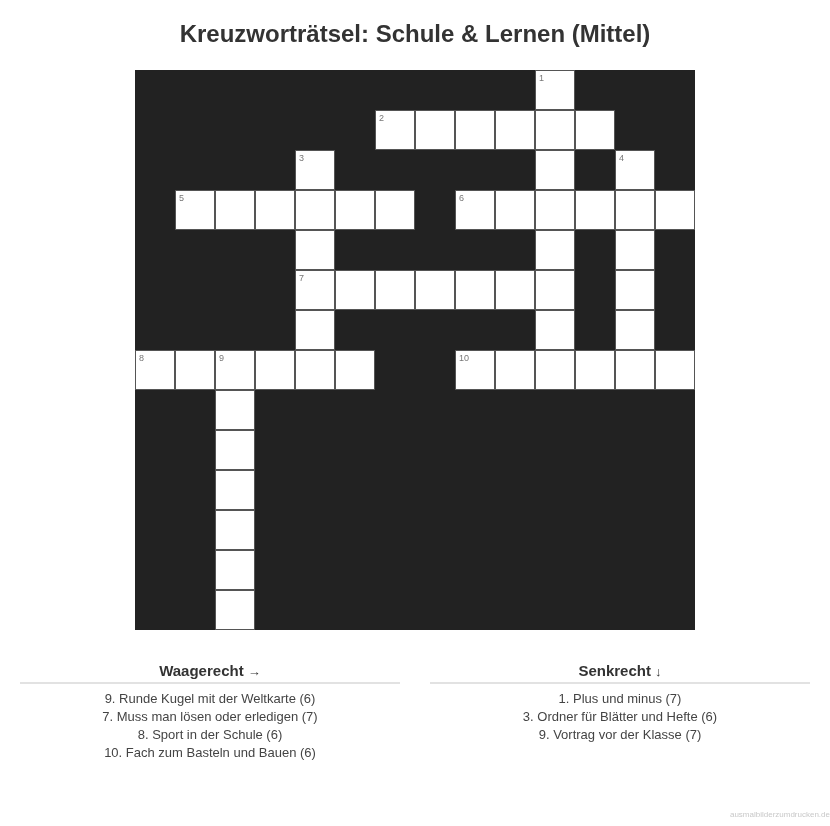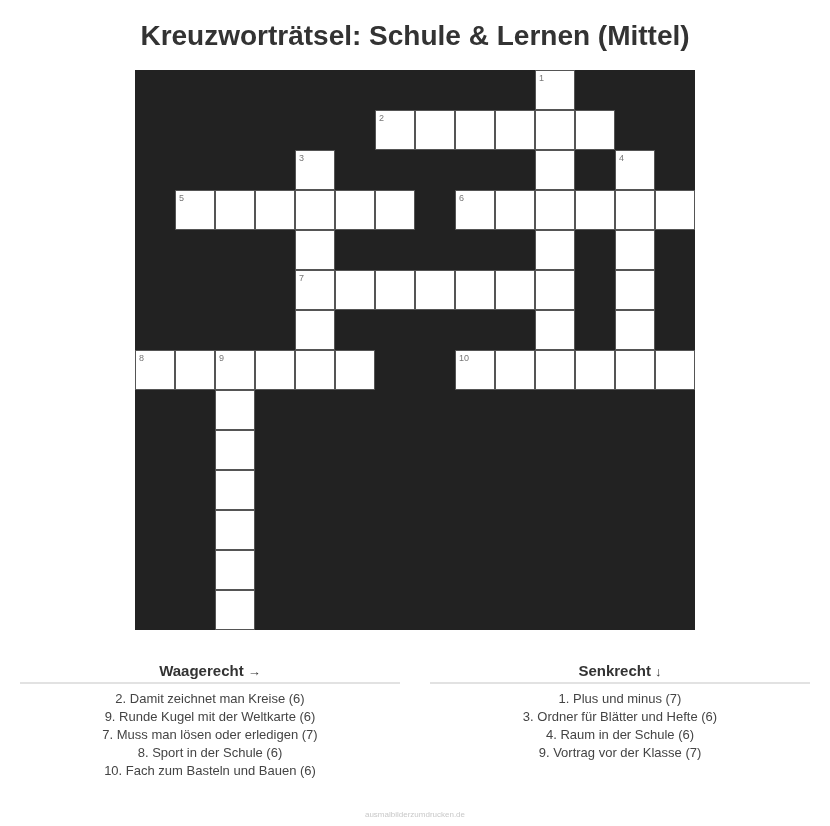--- a/index.html
+++ b/index.html
@@ -1,28 +1,28 @@
 <!DOCTYPE html>
 <html><head>
 <meta charset="utf-8">
 <style>
   html, body { margin: 0; padding: 0; background: #ffffff; }
   body { width: 830px; height: 826px; position: relative; overflow: hidden; font-family: "Liberation Sans", sans-serif; color: #333; }
-  .title { position: absolute; left: 0; top: 20px; width: 830px; text-align: center; font-size: 28px; font-weight: bold; color: #333333; }
+  .title { position: absolute; left: 0; top: 20px; width: 830px; text-align: center; font-size: 24px; font-weight: bold; color: #333333; }
   .grid { position: absolute; left: 135px; top: 70px; width: 560px; height: 560px; background: #222222; }
   .cell { position: absolute; width: 40px; height: 40px; box-sizing: border-box; background: #ffffff; border: 1px solid #555555; }
   .cell .num { position: absolute; left: 3px; top: 2px; font-size: 9px; color: #777777; line-height: 10px; }
   .clues { position: absolute; top: 662px; width: 380px; text-align: center; }
   .clues.left { left: 20px; }
   .clues.right { left: 430px; }
   .clues h3 { margin: 0; font-size: 15px; font-weight: bold; color: #333; padding-bottom: 1px; border-bottom: 2px solid #e2e2e2; line-height: 18px; }
   .clues h3 .arrow { font-weight: normal; font-size: 13px; }
   .clues ul { list-style: none; margin: 6px 0 0 0; padding: 0; }
   .clues li { font-size: 13px; line-height: 18px; color: #444; }
-  .footer { position: absolute; left: 0; top: 810px; width: 830px; text-align: center; font-size: 8px; color: #c8c8c8; }
+  .footer { position: absolute; left: 0; top: 810px; width: 830px; text-align: right; font-size: 8px; color: #c8c8c8; }
 </style>
 </head>
 <body>
 
 <div class="title">Kreuzworträtsel: Schule &amp; Lernen (Mittel)</div>
 
 <div class="grid" id="grid">
     <div class="cell" style="left: 400px; top: 0px;">
       <span class="num">1</span>
     </div>
@@ -95,31 +95,29 @@
     <div class="cell" style="left: 80px; top: 360px;"></div>
     <div class="cell" style="left: 80px; top: 400px;"></div>
     <div class="cell" style="left: 80px; top: 440px;"></div>
     <div class="cell" style="left: 80px; top: 480px;"></div>
     <div class="cell" style="left: 80px; top: 520px;"></div>
   </div>
 
 <div class="clues left">
   <h3><span>Waagerecht</span> <span class="arrow">→</span></h3>
   <ul id="across-list">
-    <li>2. Damit zeichnet man Kreise (6)</li>
     <li>9. Runde Kugel mit der Weltkarte (6)</li>
     <li>7. Muss man lösen oder erledigen (7)</li>
     <li>8. Sport in der Schule (6)</li>
     <li>10. Fach zum Basteln und Bauen (6)</li>
   </ul>
 </div>
 
 <div class="clues right">
   <h3><span>Senkrecht</span> <span class="arrow">↓</span></h3>
   <ul id="down-list">
     <li>1. Plus und minus (7)</li>
     <li>3. Ordner für Blätter und Hefte (6)</li>
-    <li>4. Raum in der Schule (6)</li>
     <li>9. Vortrag vor der Klasse (7)</li>
   </ul>
 </div>
 
 <div class="footer">ausmalbilderzumdrucken.de</div>
 
 </body></html>

